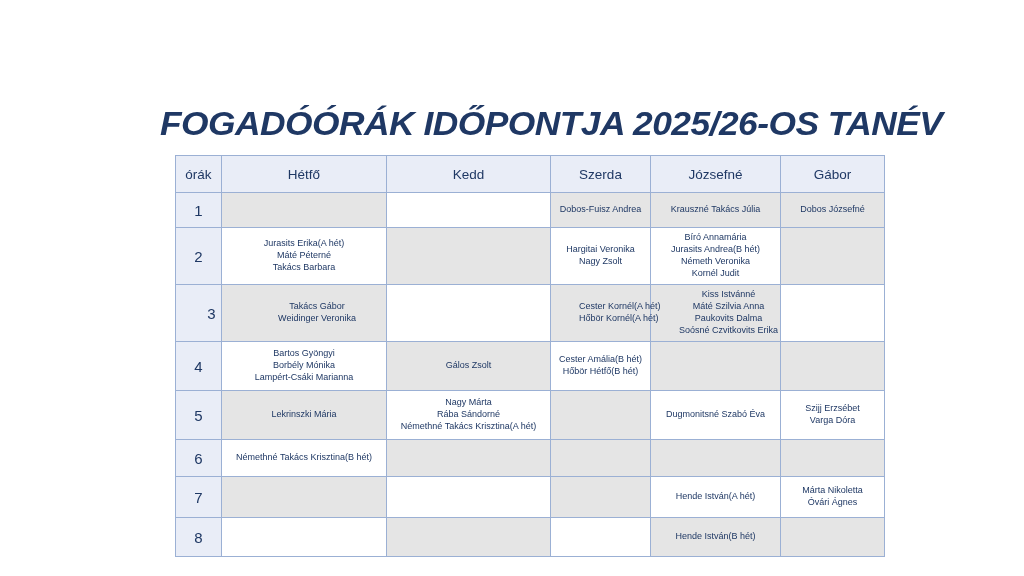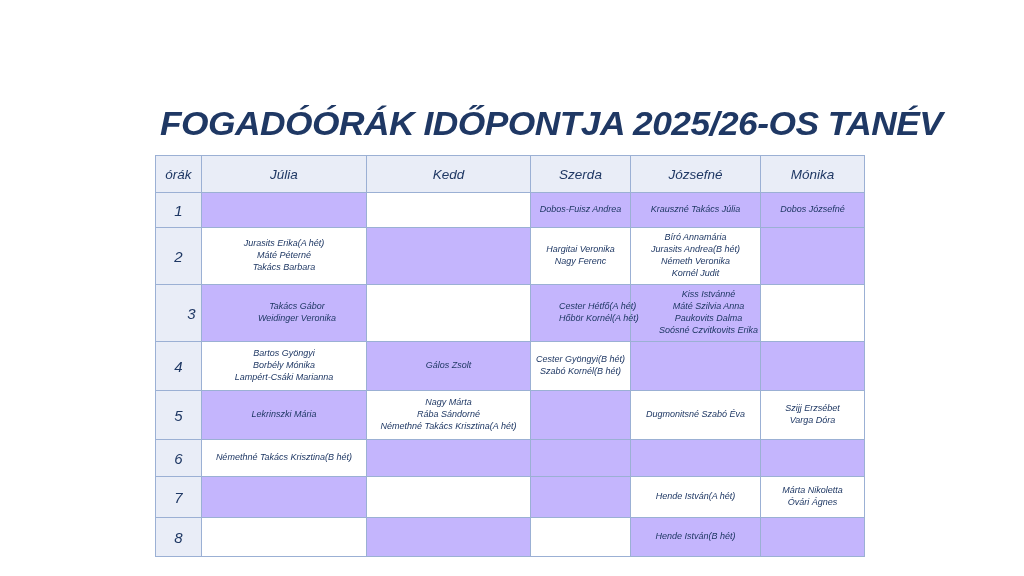--- a/index.html
+++ b/index.html
@@ -28,24 +28,23 @@
     font-weight: bold;
     font-style: italic;
     color: #1F3864;
     letter-spacing: -0.5px;
     white-space: nowrap;
     transform: scaleX(1.04);
     transform-origin: left top;
   }
   .table-wrap {
     position: absolute;
-    left: 155px;
+    left: 175px;
     top: 155px;
     width: 709px;
-    font-style: italic;
   }
   table.sched {
     border-collapse: collapse;
     width: 709px;
     table-layout: fixed;
   }
   table.sched th, table.sched td {
     border: 1px solid #9BB0D4;
     vertical-align: middle;
     text-align: center;
@@ -68,21 +67,21 @@
     background: #E9EDF7;
     color: #1F3864;
     font-size: 15px;
   }
   td.cell {
     font-size: 9px;
     color: #1F3864;
     line-height: 1.32;
   }
   td.cell.shade {
-    background: #c4b5fd;
+    background: #e5e5e5;
   }
   td.cell.plain {
     background: #ffffff;
   }
   .lines span {
     display: block;
     white-space: nowrap;
   }
   tr.r1 td { height: 30px; }
   tr.r2 td { height: 52px; }
@@ -106,25 +105,25 @@
         <col class="c-oras">
         <col class="c-day">
         <col class="c-day2">
         <col class="c-day3">
         <col class="c-day4">
         <col class="c-day5">
       </colgroup>
       <thead>
         <tr>
           <th>órák</th>
-          <th>Júlia</th>
+          <th>Hétfő</th>
           <th>Kedd</th>
           <th>Szerda</th>
           <th>Józsefné</th>
-          <th>Mónika</th>
+          <th>Gábor</th>
         </tr>
       </thead>
       <tbody id="sched-body">
           <tr class="r1">
             <td class="hour">1</td>
             <td class="cell shade">
               <div class="lines"></div>
             </td>
             <td class="cell plain">
               <div class="lines"></div>
@@ -153,21 +152,21 @@
                 <span>Máté Péterné</span>
                 <span>Takács Barbara</span>
               </div>
             </td>
             <td class="cell shade">
               <div class="lines"></div>
             </td>
             <td class="cell plain">
               <div class="lines">
                 <span>Hargitai Veronika</span>
-                <span>Nagy Ferenc</span>
+                <span>Nagy Zsolt</span>
               </div>
             </td>
             <td class="cell plain">
               <div class="lines">
                 <span>Bíró Annamária</span>
                 <span>Jurasits Andrea(B hét)</span>
                 <span>Németh Veronika</span>
                 <span>Kornél Judit</span>
               </div>
             </td>
@@ -181,21 +180,21 @@
               <div class="lines">
                 <span>Takács Gábor</span>
                 <span>Weidinger Veronika</span>
               </div>
             </td>
             <td class="cell plain">
               <div class="lines"></div>
             </td>
             <td class="cell shade">
               <div class="lines">
-                <span>Cester Hétfő(A hét)</span>
+                <span>Cester Kornél(A hét)</span>
                 <span>Hőbör Kornél(A hét)</span>
               </div>
             </td>
             <td class="cell shade">
               <div class="lines">
                 <span>Kiss Istvánné</span>
                 <span>Máté Szilvia Anna</span>
                 <span>Paukovits Dalma</span>
                 <span>Soósné Czvitkovits Erika</span>
               </div>
@@ -213,22 +212,22 @@
                 <span>Lampért-Csáki Marianna</span>
               </div>
             </td>
             <td class="cell shade">
               <div class="lines">
                 <span>Gálos Zsolt</span>
               </div>
             </td>
             <td class="cell plain">
               <div class="lines">
-                <span>Cester Gyöngyi(B hét)</span>
-                <span>Szabó Kornél(B hét)</span>
+                <span>Cester Amália(B hét)</span>
+                <span>Hőbör Hétfő(B hét)</span>
               </div>
             </td>
             <td class="cell shade">
               <div class="lines"></div>
             </td>
             <td class="cell shade">
               <div class="lines"></div>
             </td>
           </tr>
           <tr class="r5">

